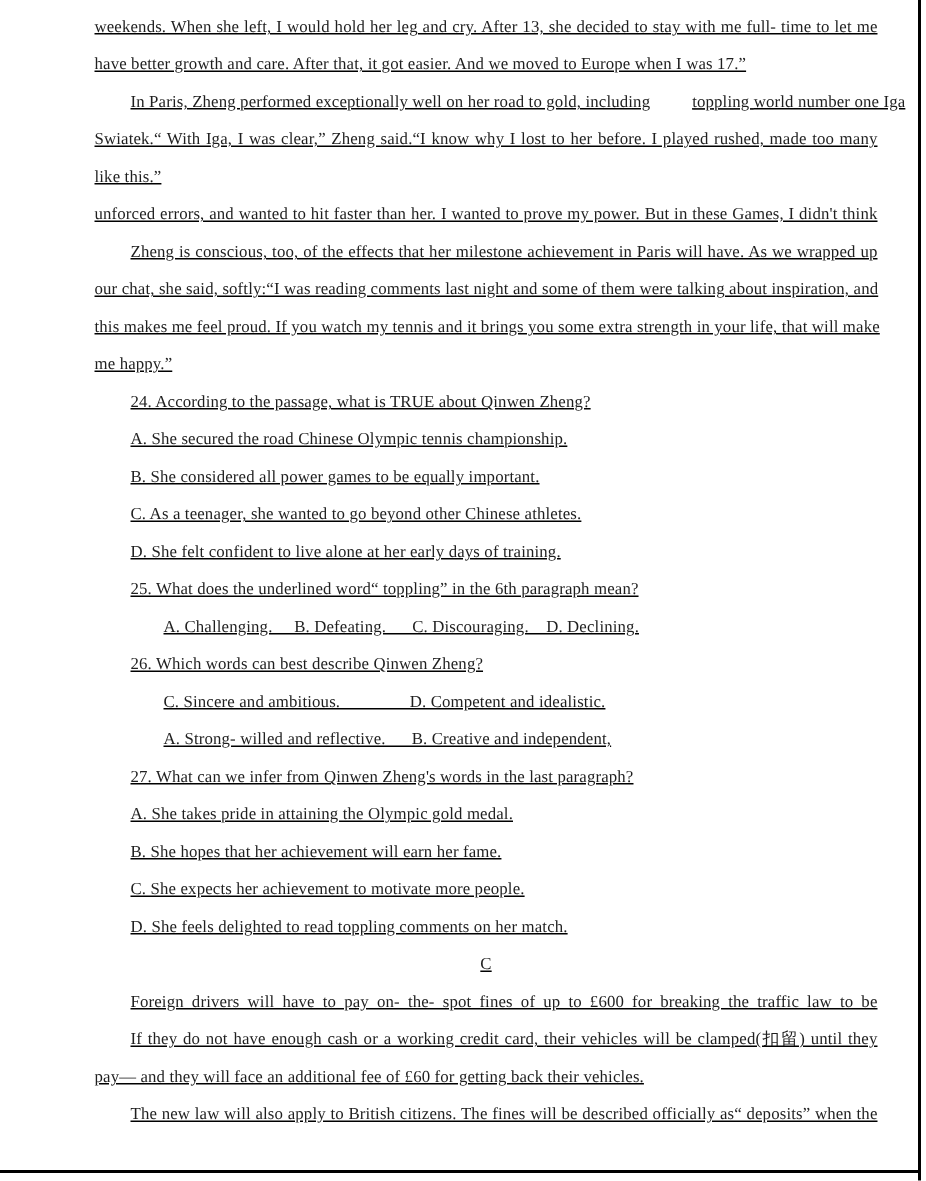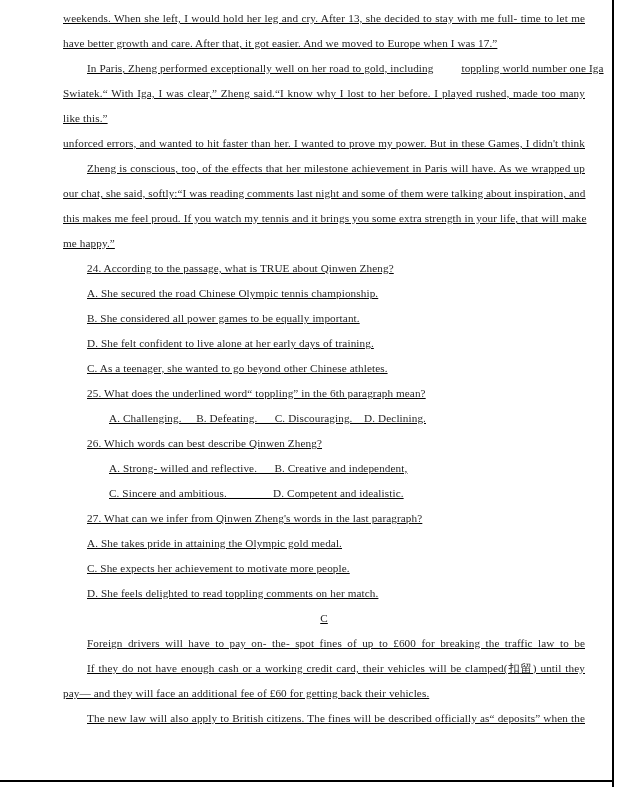--- a/index.html
+++ b/index.html
@@ -79,32 +79,33 @@
   <div class="line j">unforced errors, and wanted to hit faster than her. I wanted to prove my power. But in these Games, I didn't think</div>
 
   <div class="line j ind">Zheng is conscious, too, of the effects that her milestone achievement in Paris will have. As we wrapped up</div>
   <div class="line j">our chat, she said, softly:“I was reading comments last night and some of them were talking about inspiration, and</div>
   <div class="line j">this makes me feel proud. If you watch my tennis and it brings you some extra strength in your life, that will make</div>
   <div class="line">me happy.”</div>
 
   <div class="line q">24. According to the passage, what is TRUE about Qinwen Zheng?</div>
   <div class="line q">A. She secured the road Chinese Olympic tennis championship.</div>
   <div class="line q">B. She considered all power games to be equally important.</div>
+  <div class="line q">C. As a teenager, she wanted to go beyond other Chinese athletes.</div>
   <div class="line q">D. She felt confident to live alone at her early days of training.</div>
-  <div class="line q">C. As a teenager, she wanted to go beyond other Chinese athletes.</div>
 
   <div class="line q">25. What does the underlined word“ toppling” in the 6th paragraph mean?</div>
   <div class="line qsub">A. Challenging.     B. Defeating.      C. Discouraging.    D. Declining.</div>
 
   <div class="line q">26. Which words can best describe Qinwen Zheng?</div>
+  <div class="line qsub">C. Sincere and ambitious.                D. Competent and idealistic.</div>
   <div class="line qsub">A. Strong- willed and reflective.      B. Creative and independent,</div>
-  <div class="line qsub">C. Sincere and ambitious.                D. Competent and idealistic.</div>
 
   <div class="line q">27. What can we infer from Qinwen Zheng's words in the last paragraph?</div>
   <div class="line q">A. She takes pride in attaining the Olympic gold medal.</div>
+  <div class="line q">B. She hopes that her achievement will earn her fame.</div>
   <div class="line q">C. She expects her achievement to motivate more people.</div>
   <div class="line q">D. She feels delighted to read toppling comments on her match.</div>
 
   <div class="line center">C</div>
 
   <div class="line j ind">Foreign drivers will have to pay on- the- spot fines of up to £600 for breaking the traffic law to be</div>
   <div class="line j ind">If they do not have enough cash or a working credit card, their vehicles will be clamped(扣留) until they</div>
   <div class="line">pay— and they will face an additional fee of £60 for getting back their vehicles.</div>
   <div class="line j ind">The new law will also apply to British citizens. The fines will be described officially as“ deposits” when the</div>
 

